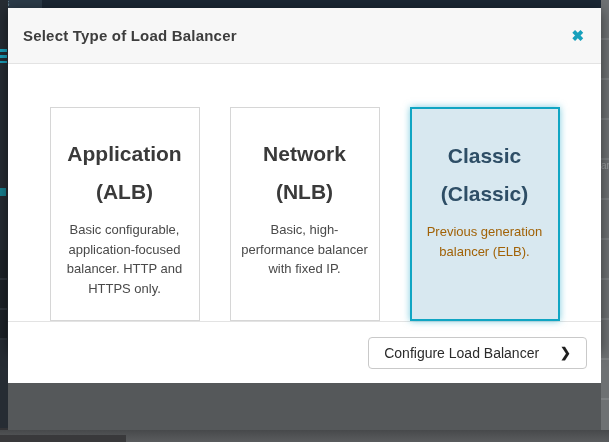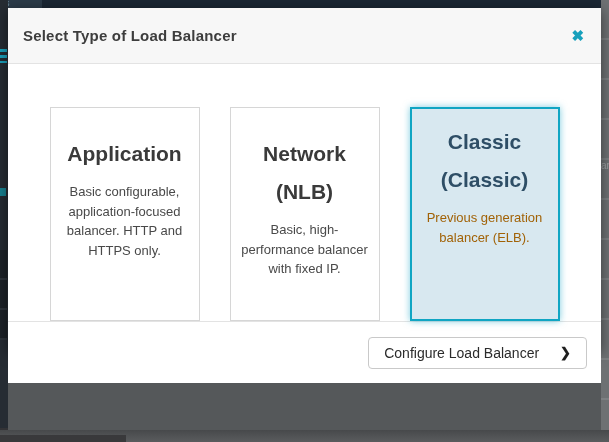--- a/index.html
+++ b/index.html
@@ -49,21 +49,21 @@
   .cards-row { display:flex; justify-content:center; gap:30px; padding-top:43px; }
 
   .lb-card {
     width:150px; height:214px; background:#fff; border:1px solid #d6d6d6;
     text-align:center; padding:27px 10px 8px; cursor:pointer;
   }
   .lb-card-title { font-size:21px; font-weight:bold; color:#3a3a3a; line-height:38px; }
   .lb-card-desc { margin-top:9px; font-size:13px; color:#494949; line-height:1.5; }
 
   .lb-card.selected {
-    background:#d8e8f0; border:2px solid #10a5c3; padding:14px 9px 0;
+    background:#d8e8f0; border:2px solid #10a5c3; padding:28px 9px 0;
     box-shadow:0 0 7px rgba(20,163,195,0.55);
   }
   .lb-card.selected .lb-card-title { color:#2e4e66; }
   .lb-card.selected .lb-card-desc { color:#a16207; }
 
   .modal-footer {
     flex:0 0 62px; border-top:1px solid #e3e3e3; background:#fff;
     display:flex; align-items:center; justify-content:flex-end; padding:0 14px;
   }
   .configure-btn {
@@ -94,20 +94,21 @@
     <span class="modal-title">Select Type of Load Balancer</span>
     <span class="modal-close">✖</span>
   </div>
 
   <div class="modal-body">
     <div class="cards-row">
 
       <div class="lb-card">
         <div class="lb-card-title">
           <div>Application</div>
+          <div>(ALB)</div>
         </div>
         <div class="lb-card-desc">Basic configurable, application-focused balancer. HTTP and HTTPS only.</div>
       </div>
 
       <div class="lb-card">
         <div class="lb-card-title">
           <div>Network</div>
           <div>(NLB)</div>
         </div>
         <div class="lb-card-desc">Basic, high-performance balancer with fixed IP.</div>

